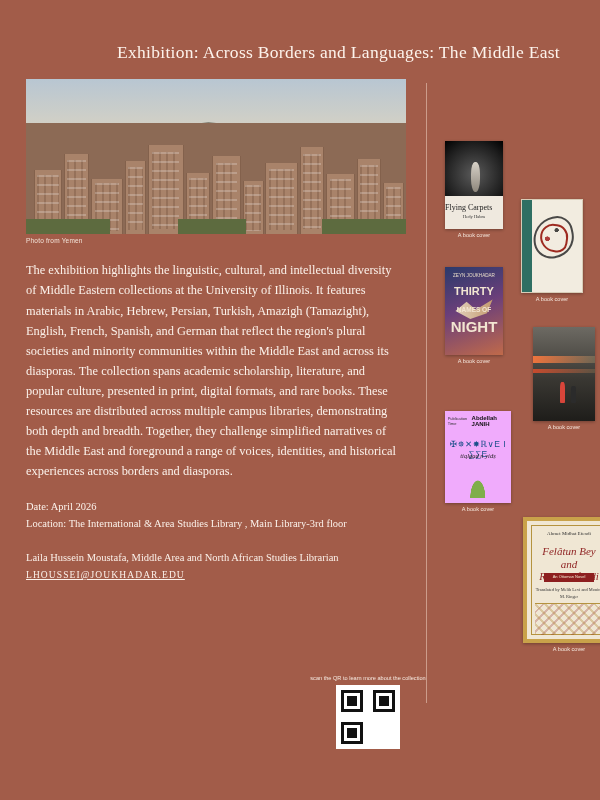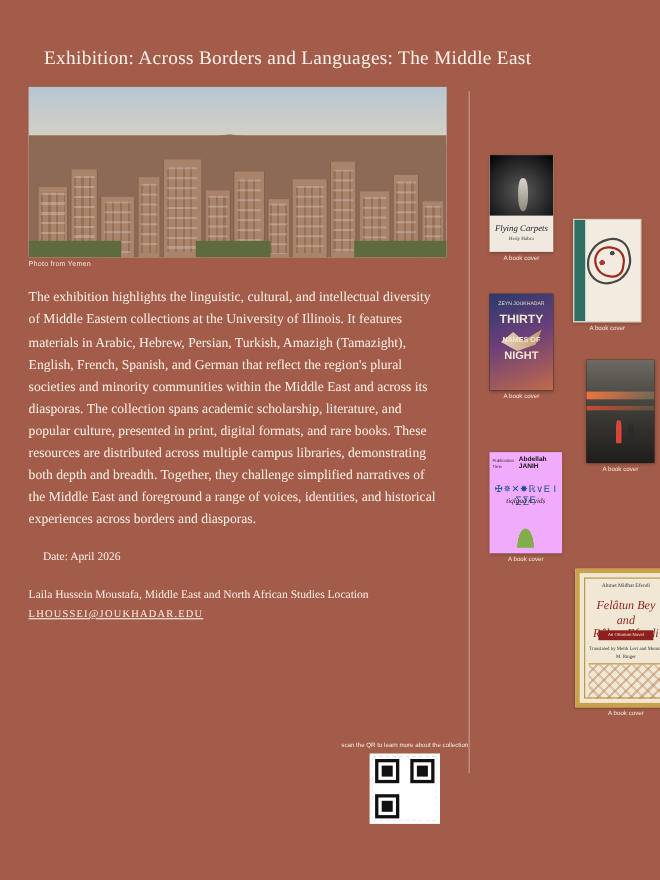--- a/index.html
+++ b/index.html
@@ -17,21 +17,21 @@
   .poster {
     position: relative;
     width: 600px;
     height: 800px;
     background: #a25c49;
     box-sizing: border-box;
     padding: 22px 26px 10px 26px;
   }
   
   .title {
-    text-align: left;
+    text-align: right;
     font-size: 17.5px;
     line-height: 1.45;
     letter-spacing: 0.3px;
     color: #fdf3ec;
     margin: 18px 14px 14px 14px;
     font-family: "Liberation Serif", serif;
   }
   .title .line2 { display: block; }
 
   
@@ -116,21 +116,20 @@
     width: 372px;
     text-align: left;
   }
 
   .meta {
     margin-top: 18px;
     font-size: 10.5px;
     line-height: 1.55;
     color: #fbf1ea;
     font-family: "Liberation Serif", serif;
-    margin-left: 13px;
   }
   .contact {
     margin-top: 18px;
     font-size: 10.5px;
     line-height: 1.55;
     color: #fbf1ea;
   }
   .email {
     letter-spacing: 1.1px;
     font-size: 9.5px;
@@ -207,21 +206,21 @@
     font-family: "Liberation Sans", sans-serif;
   }
 
   
   #book1 { left: 8px; top: 62px; }
   #book1 .cover { width: 58px; height: 88px; background: #efe9df; }
   #book1 .img { position:absolute; left:0; top:0; width:100%; height:62%;
      background: radial-gradient(circle at 50% 60%, #5a5a5a 0%, #1d1d1d 70%, #000 100%); }
   #book1 .vase { position:absolute; left:44%; top:24%; width:16%; height:34%;
      background: linear-gradient(#d8d2c8,#8e877c); border-radius: 40% 40% 45% 45%; }
-  #book1 .t1 { position:absolute; bottom:20%; width:100%; text-align:center; font-size:8px; font-style:italic; color:#222; font-family:"Liberation Serif",serif; }
+  #book1 .t1 { position:absolute; bottom:20%; width:100%; text-align:left; font-size:8px; color:#222; font-family:"Liberation Serif",serif; }
   #book1 .t2 { position:absolute; bottom:12%; width:100%; text-align:center; font-size:4.6px; color:#333; font-family:"Liberation Serif",serif; }
 
   
   #book2 { left: 84px; top: 120px; }
   #book2 .cover { width: 60px; height: 92px; background: #f2ece0; border: 1px solid #d8cdb8; }
   #book2 .callig { position:absolute; left:12%; top:14%; width:76%; height:46%;
      background:
        radial-gradient(ellipse at 40% 60%, rgba(160,30,30,0.85) 0 6%, transparent 7%),
        radial-gradient(ellipse at 60% 40%, rgba(30,30,30,0.8) 0 5%, transparent 6%);
   }
@@ -234,21 +233,21 @@
 
   
   #book3 { left: 8px; top: 188px; }
   #book3 .cover { width: 58px; height: 88px; background: #1b2340; }
   #book3 .grad { position:absolute; inset:0; background: linear-gradient(160deg,#2a3a6b 0%, #6b3f7a 45%, #c06a4a 100%); }
   #book3 .bird { position:absolute; left:18%; top:34%; width:64%; height:26%;
      background: linear-gradient(90deg, #e8d9c0, #c89f6e); clip-path: polygon(0 60%, 30% 20%, 55% 55%, 100% 10%, 85% 70%, 40% 95%); opacity:0.95; }
   #book3 .tt { position:absolute; left:6%; width:88%; text-align:center; color:#f3e6d2; font-family:"Liberation Sans",sans-serif; font-weight:bold; }
   #book3 .t-a { top:20%; font-size:11px; }
   #book3 .t-b { top:44%; font-size:6.5px; }
-  #book3 .t-c { top:58%; font-size:10px; }
+  #book3 .t-c { top:58%; font-size:15px; }
   #book3 .t-top { position:absolute; top:6%; left:0; width:100%; text-align:center; font-size:4.6px; color:#e8dcc8; font-family:"Liberation Sans",sans-serif; }
 
   
   #book4 { left: 96px; top: 248px; }
   #book4 .cover { width: 62px; height: 94px; background: #2b2b2b; }
   #book4 .ph { position:absolute; inset:0; background: linear-gradient(180deg,#6d6a63 0%, #3a3833 55%, #1e1d1a 100%); }
   #book4 .streak { position:absolute; left:0; top:30%; width:100%; height:8%; background: linear-gradient(90deg, rgba(255,120,60,0.9), rgba(255,220,150,0.2)); }
   #book4 .streak2 { position:absolute; left:0; top:44%; width:100%; height:5%; background: linear-gradient(90deg, rgba(255,80,40,0.7), rgba(255,200,120,0.15)); }
   #book4 .fig { position:absolute; left:44%; top:58%; width:8%; height:22%; background:#d8453a; border-radius: 30% 30% 10% 10%; }
   #book4 .fig2 { position:absolute; left:62%; top:62%; width:7%; height:18%; background:#2b2b2b; border-radius: 30% 30% 10% 10%; }
@@ -313,24 +312,25 @@
           <div class="green" style="left:40%; width:18%;"></div>
           <div class="green" style="left:78%; width:22%;"></div>
         </div>
       </div>
       <div class="photo-caption">Photo from Yemen</div>
 
       <div class="para"> The exhibition highlights the linguistic, cultural, and intellectual diversity of Middle Eastern collections at the University of Illinois. It features materials in Arabic, Hebrew, Persian, Turkish, Amazigh (Tamazight), English, French, Spanish, and German that reflect the region's plural societies and minority communities within the Middle East and across its diasporas. The collection spans academic scholarship, literature, and popular culture, presented in print, digital formats, and rare books. These resources are distributed across multiple campus libraries, demonstrating both depth and breadth. Together, they challenge simplified narratives of the Middle East and foreground a range of voices, identities, and historical experiences across borders and diasporas.</div>
 
       <div class="meta">
         <div>Date: April 2026</div>
+        <div>Location: The International &amp; Area Studies Library , Main Library-3rd floor</div>
       </div>
 
       <div class="contact">
-        <div>Laila Hussein Moustafa, Middle East and North African Studies Location</div>
+        <div>Laila Hussein Moustafa, Middle Area and North African Studies Librarian</div>
         <a class="email" href="#">LHOUSSEI@JOUKHADAR.EDU</a>
       </div>
 
       <div class="qr-block">
         <div class="qr-caption">scan the QR to learn more about the collection</div>
         <div class="qr">
           <div class="cells">
             <div class="finder f1"></div>
             <div class="finder f2"></div>
             <div class="finder f3"></div>

